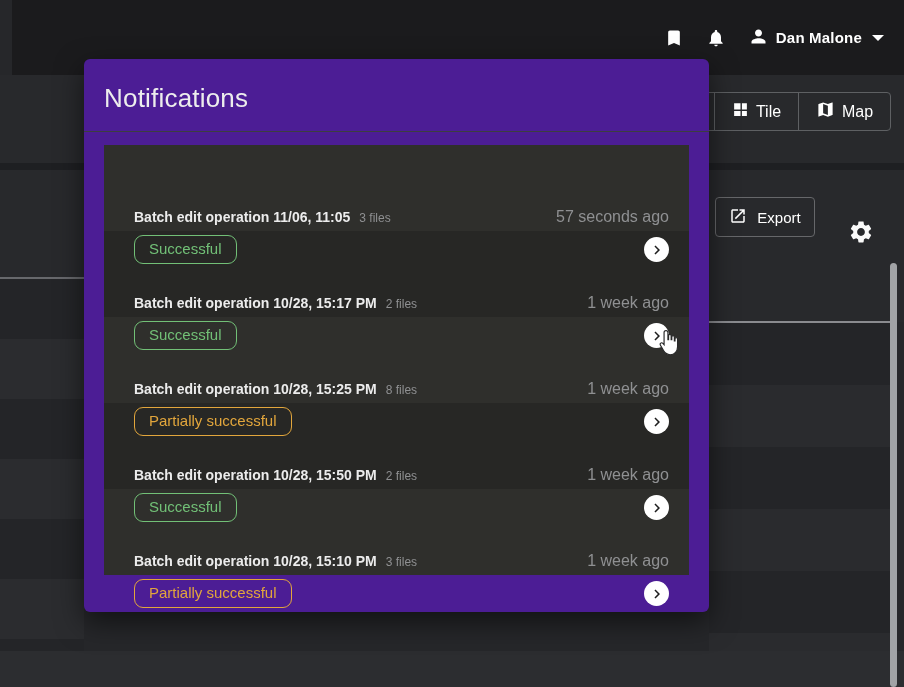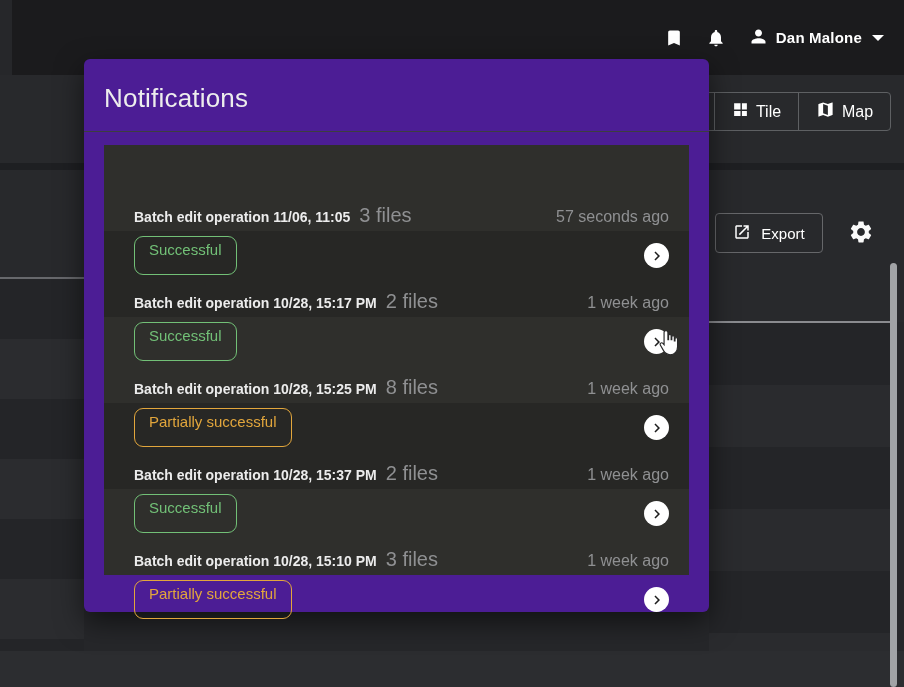--- a/index.html
+++ b/index.html
@@ -37,21 +37,21 @@
     border:1px solid #5e6063; border-radius:4px; overflow:hidden; background:#28292c; }
   .view-btn { display:flex; align-items:center; justify-content:center; gap:7px;
     background:none; border:none; border-left:1px solid #5e6063; color:#fff;
     font-family:"Liberation Sans",sans-serif; font-size:16px; font-weight:500; cursor:pointer; }
   .view-btn:first-child { border-left:none; }
   .view-btn.stub { width:54px; }
   .view-btn.tile { width:84px; }
   .view-btn.map  { width:92px; }
 
   
-  .export-btn { position:absolute; left:715px; top:213px; width:108px; height:40px;
+  .export-btn { position:absolute; left:715px; top:197px; width:100px; height:40px;
     display:flex; align-items:center; justify-content:center; gap:10px;
     background:none; border:1px solid #66676a; border-radius:4px; color:#ffffff;
     font-family:"Liberation Sans",sans-serif; font-size:15px; font-weight:500; cursor:pointer; }
   .gear-btn { position:absolute; left:848px; top:219px; width:26px; height:26px;
     background:none; border:none; cursor:pointer; padding:0; }
 
   
   .scrollbar-thumb { position:absolute; left:890px; top:263px; width:7px; height:424px;
     background:#a1a3a6; border-radius:4px; }
 
@@ -59,26 +59,26 @@
   .panel { position:absolute; left:84px; top:59px; width:625px; height:553px;
     background:#4c1d95; border-radius:6px; box-shadow:0 10px 28px rgba(0,0,0,.55); z-index:5; }
   .panel-title { position:absolute; left:20px; top:24px; font-size:26px; font-weight:500; color:#ededed; letter-spacing:.2px; }
   .panel-divider { position:absolute; left:0; top:72px; width:625px; height:1px; background:#3d3e40; }
   .notif-list { position:absolute; left:20px; top:86px; width:585px; }
   .notif-row { width:585px; height:86px; padding:15px 20px 0 30px; cursor:pointer; }
   .row-odd  { background:#2f2f2c; }
   .row-even { background:#272725; }
   .notif-line1 { display:flex; align-items:baseline; }
   .notif-title { font-size:14px; font-weight:700; color:#ececec; }
-  .notif-files { font-size:20px; color:#8f9092; margin-left:9px; }
+  .notif-files { font-size:12px; color:#8f9092; margin-left:9px; }
   .notif-spacer { flex:1; }
   .notif-time { font-size:16px; color:#8f9092;margin-top:48px; }
   .notif-line2 { display:flex; align-items:center; justify-content:space-between; margin-top:9px; }
   .notif-badge { display:inline-block; border:1px solid; border-radius:9px;
-    padding:4px 14px 15px 14px; font-size:15px; line-height:18px; }
+    padding:4px 14px 5px 14px; font-size:15px; line-height:18px; }
   .notif-go { width:25px; height:25px; border-radius:50%; background:#ffffff; border:none;
     display:flex; align-items:center; justify-content:center; cursor:pointer; padding:0; }
   .notif-go svg { display:block; }
 
   
   .cursor { position:absolute; left:656px; top:329px; z-index:9; pointer-events:none; }
 </style>
 </head>
 <body>
 
@@ -214,21 +214,21 @@
           <svg width="18" height="18" viewBox="0 0 24 24" fill="#1e1e1e">
                 <path d="M10 6L8.59 7.41 13.17 12l-4.58 4.59L10 18l6-6z"></path>
               </svg>
         </span>
       </button>
     </div>
   </div>
 
   <div class="notif-row row-even">
     <div class="notif-line1">
-      <span class="notif-title">Batch edit operation 10/28, 15:37 PM</span>
+      <span class="notif-title">Batch edit operation 10/28, 15:50 PM</span>
       <span class="notif-files">2 files</span>
       <span class="notif-spacer"></span>
       <span class="notif-time">1 week ago</span>
     </div>
     <div class="notif-line2">
       <span class="notif-badge" style="color: rgb(114, 192, 119); border-color: rgb(114, 192, 119);">Successful</span>
       <button class="notif-go">
         <span>
           <svg width="18" height="18" viewBox="0 0 24 24" fill="#1e1e1e">
                 <path d="M10 6L8.59 7.41 13.17 12l-4.58 4.59L10 18l6-6z"></path>

